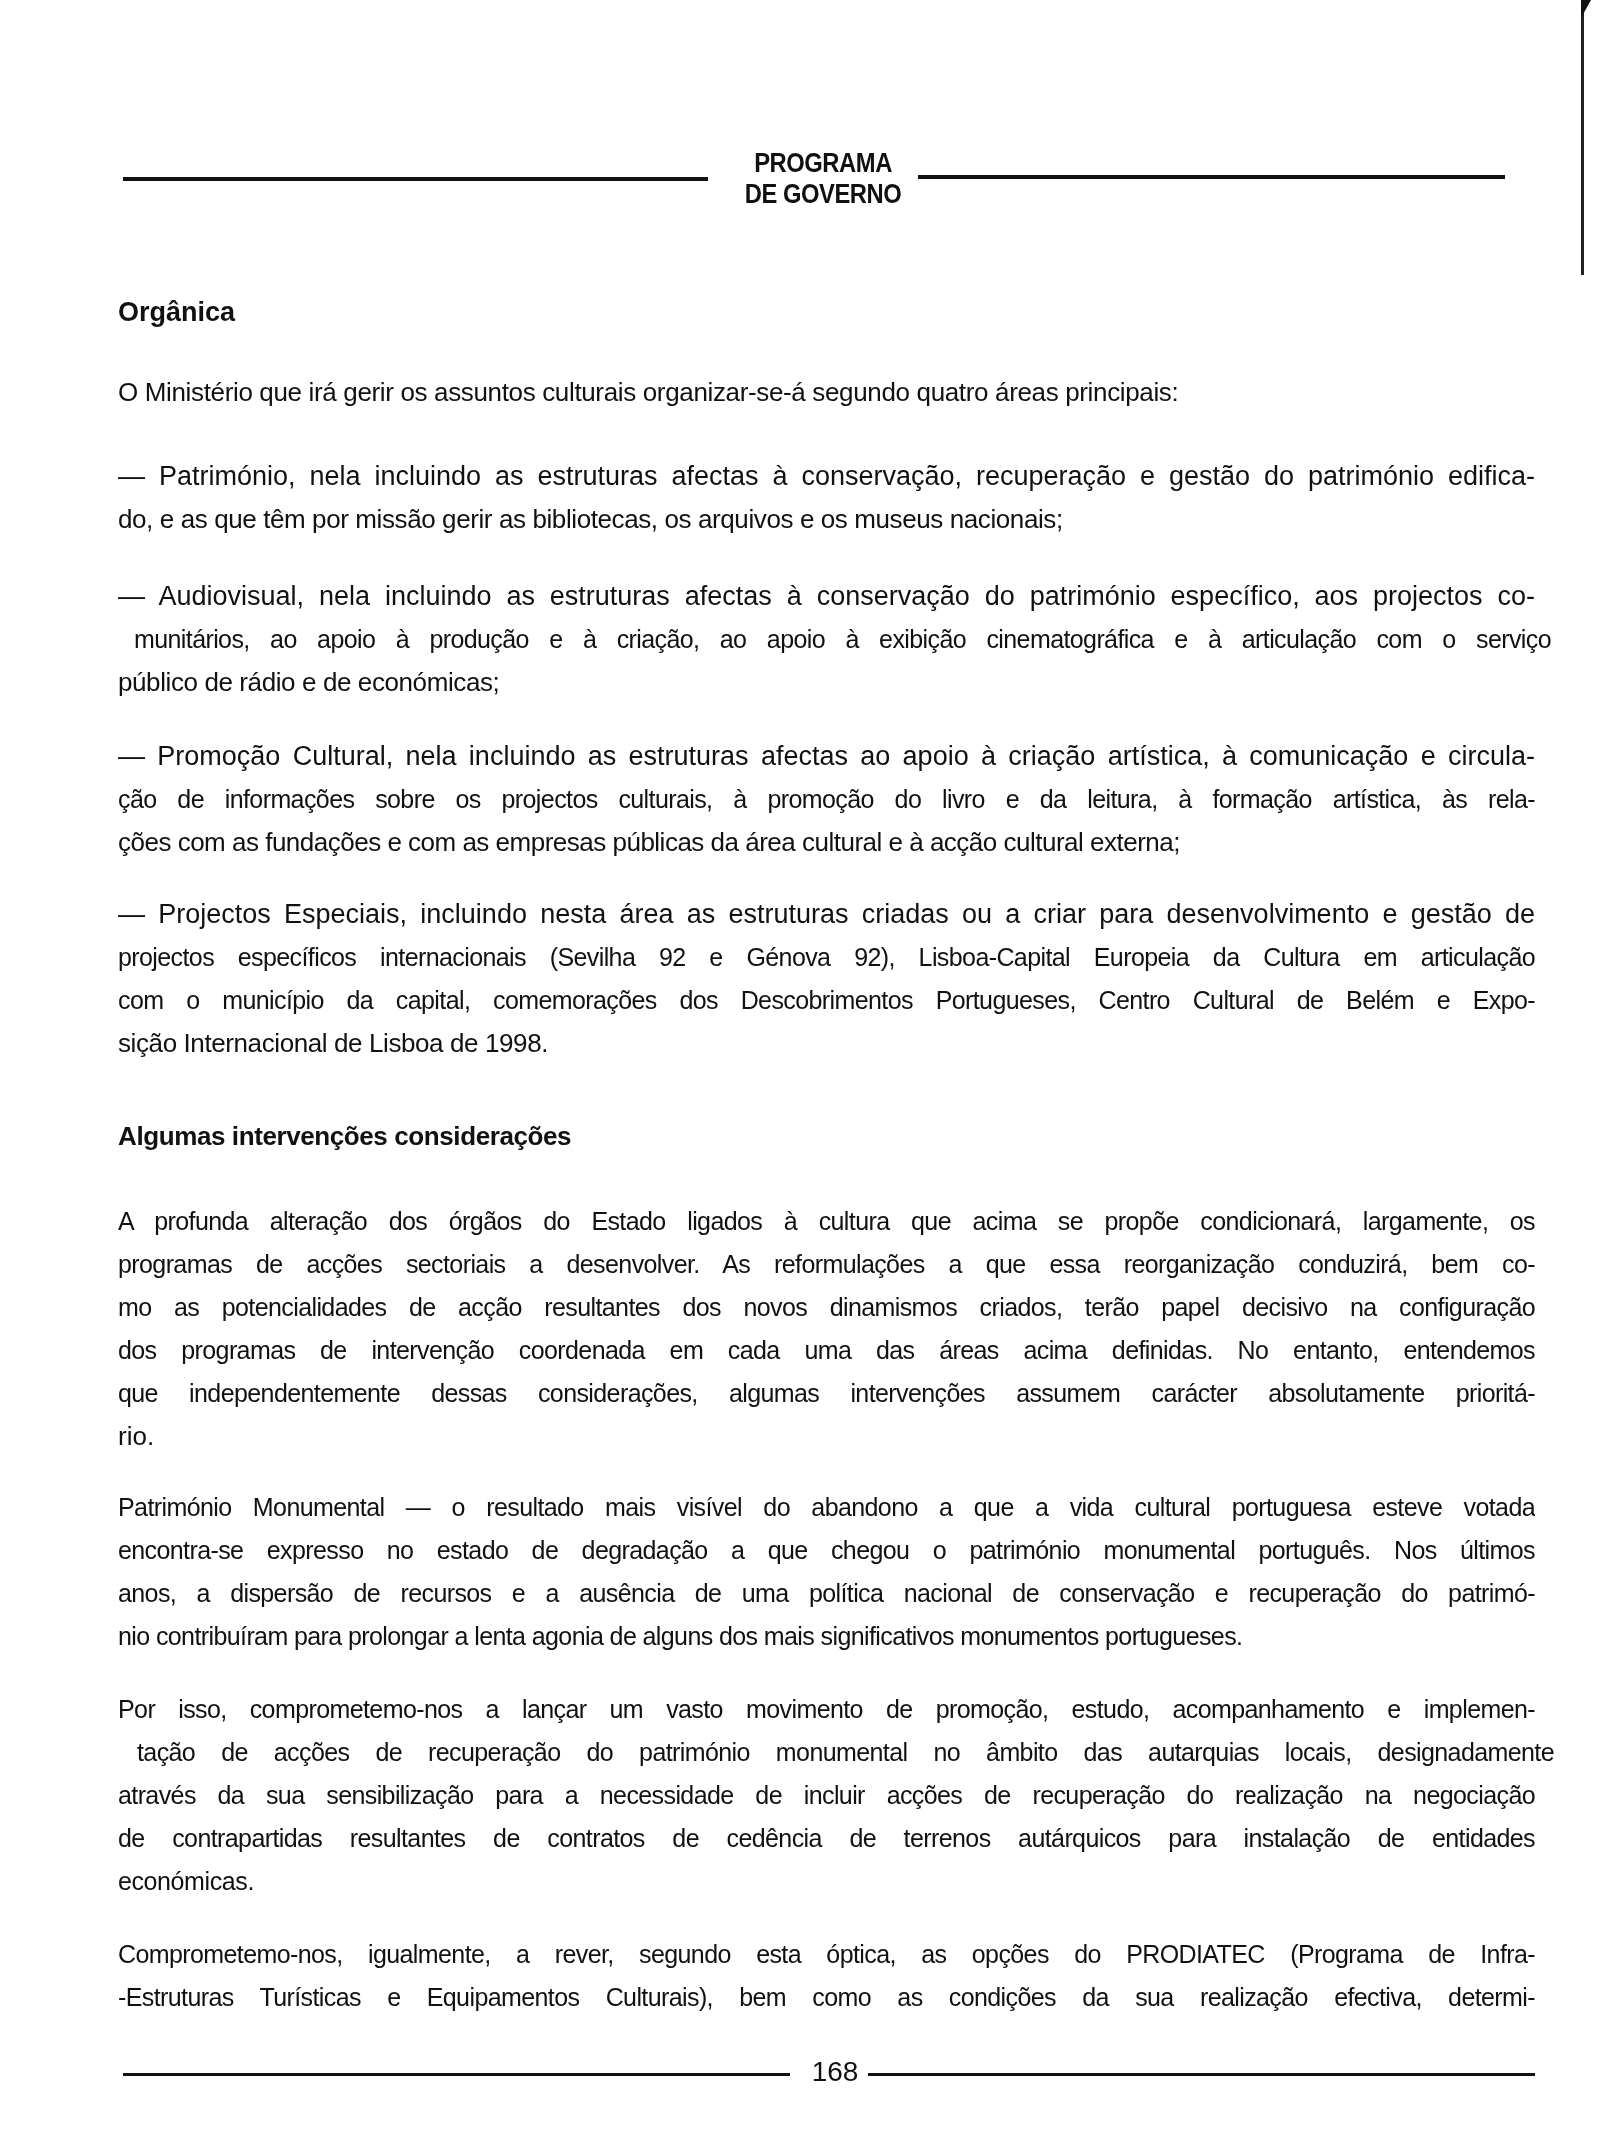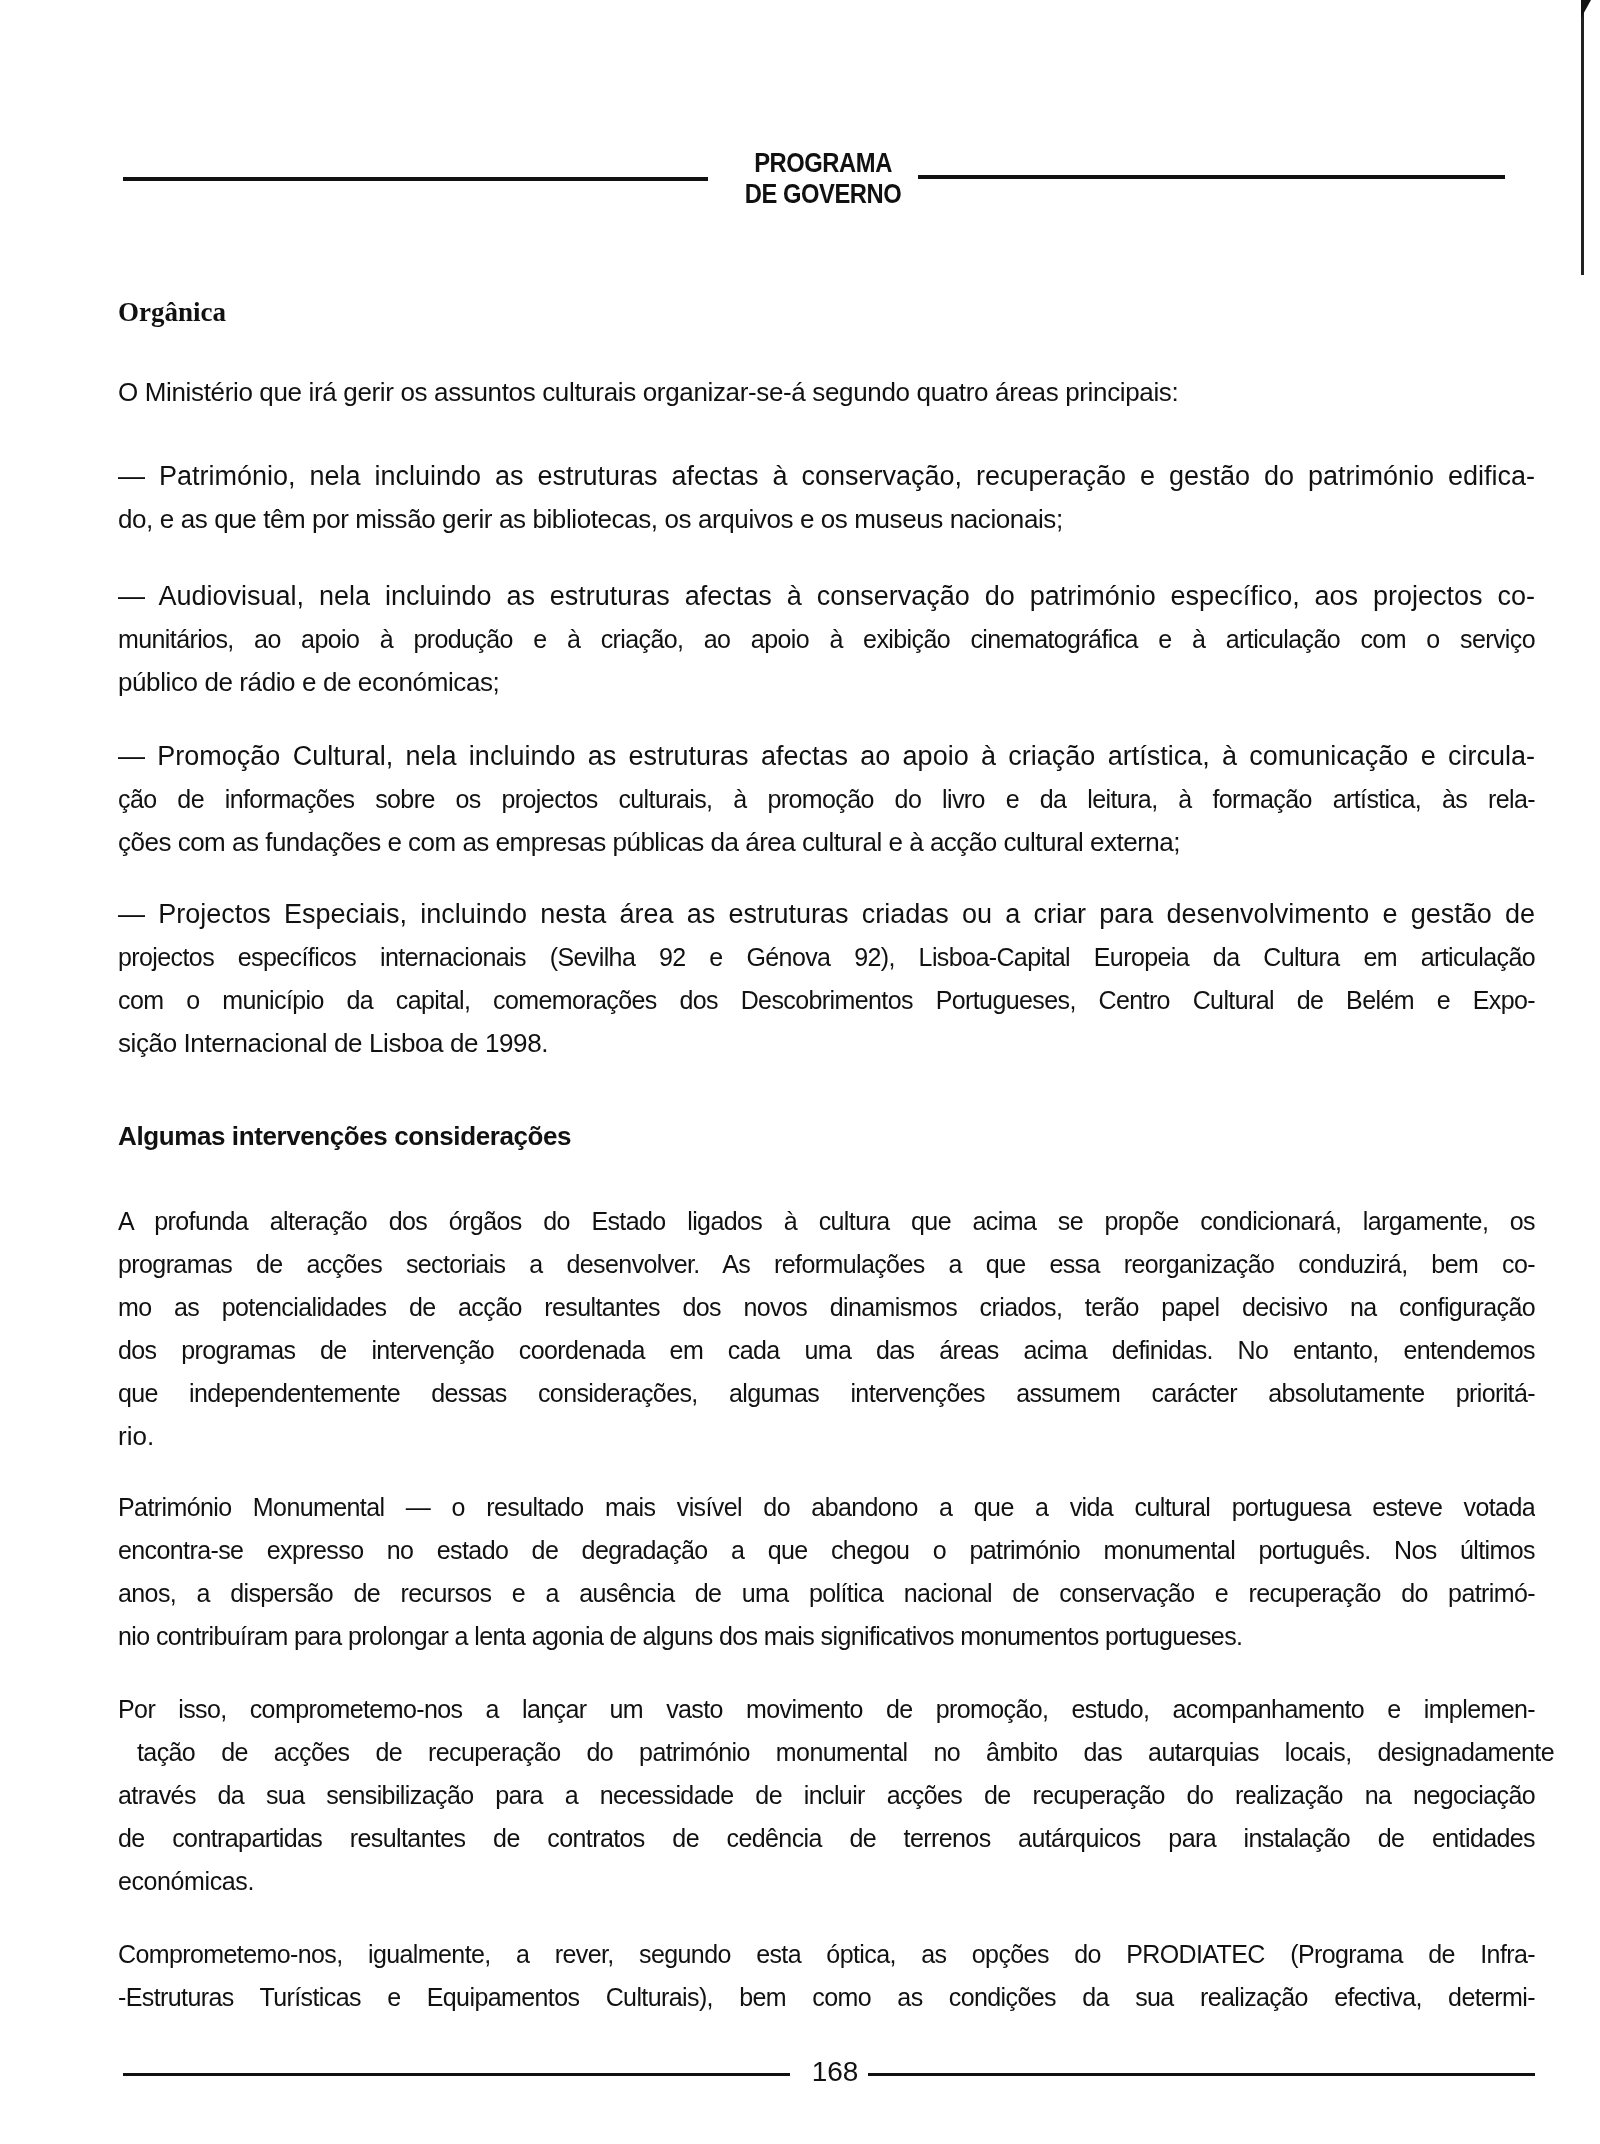--- a/index.html
+++ b/index.html
@@ -31,28 +31,28 @@
 
 <div class="hdr-line" style="left:123px; top:177px; width:585px;"></div>
 <div class="hdr-line" style="left:918px; top:175px; width:587px;"></div>
 <div class="hdr-title">
   <div>PROGRAMA</div>
   <div>DE GOVERNO</div>
 </div>
 
 <div class="content">
 
-  <div class="line heading" style="top:296px;font-family:Liberation Serif, serif;">Orgânica</div>
+  <div class="line heading" style="top:296px;">Orgânica</div>
   <div class="line" style="top:376px; font-size:26px; letter-spacing:-0.35px;">O Ministério que irá gerir os assuntos culturais organizar-se-á segundo quatro áreas principais:</div>
 
   <div class="line jline" style="top:460px;"><span>—</span> <b>Património</b><span>, nela incluindo as estruturas afectas à conservação, recuperação e gestão do património edifica-</span></div>
   <div class="line" style="top:503px; font-size:26px; letter-spacing:-0.4px;">do, e as que têm por missão gerir as bibliotecas, os arquivos e os museus nacionais;</div>
 
   <div class="line jline" style="top:580px;"><span>—</span> <b>Audiovisual</b><span>, nela incluindo as estruturas afectas à conservação do património específico, aos projectos co-</span></div>
-  <div class="line jline" style="top:623px; font-size:25px; letter-spacing:-0.6px;">munitários, ao apoio à produção e à criação, ao apoio à exibição cinematográfica e à articulação com o serviço</div>
+  <div class="line jline" style="top:623px; font-size:25px; letter-spacing:-0.6px;margin-left:16px;">munitários, ao apoio à produção e à criação, ao apoio à exibição cinematográfica e à articulação com o serviço</div>
   <div class="line" style="top:666px; font-size:26px; letter-spacing:-0.4px;">público de rádio e de económicas;</div>
 
   <div class="line jline" style="top:740px;"><span>—</span> <b>Promoção Cultural</b><span>, nela incluindo as estruturas afectas ao apoio à criação artística, à comunicação e circula-</span></div>
   <div class="line jline" style="top:783px; font-size:25px; letter-spacing:-0.6px;">ção de informações sobre os projectos culturais, à promoção do livro e da leitura, à formação artística, às rela-</div>
   <div class="line" style="top:826px; font-size:26px; letter-spacing:-0.5px;">ções com as fundações e com as empresas públicas da área cultural e à acção cultural externa;</div>
 
   <div class="line jline" style="top:898px;"><span>—</span> <b>Projectos Especiais</b><span>, incluindo nesta área as estruturas criadas ou a criar para desenvolvimento e gestão de</span></div>
   <div class="line jline" style="top:941px; font-size:25px; letter-spacing:-0.6px;">projectos específicos internacionais (Sevilha 92 e Génova 92), Lisboa-Capital Europeia da Cultura em articulação</div>
   <div class="line jline" style="top:984px; font-size:25px; letter-spacing:-0.6px;">com o município da capital, comemorações dos Descobrimentos Portugueses, Centro Cultural de Belém e Expo-</div>
   <div class="line" style="top:1027px; font-size:26px; letter-spacing:-0.4px;">sição Internacional de Lisboa de 1998.</div>

